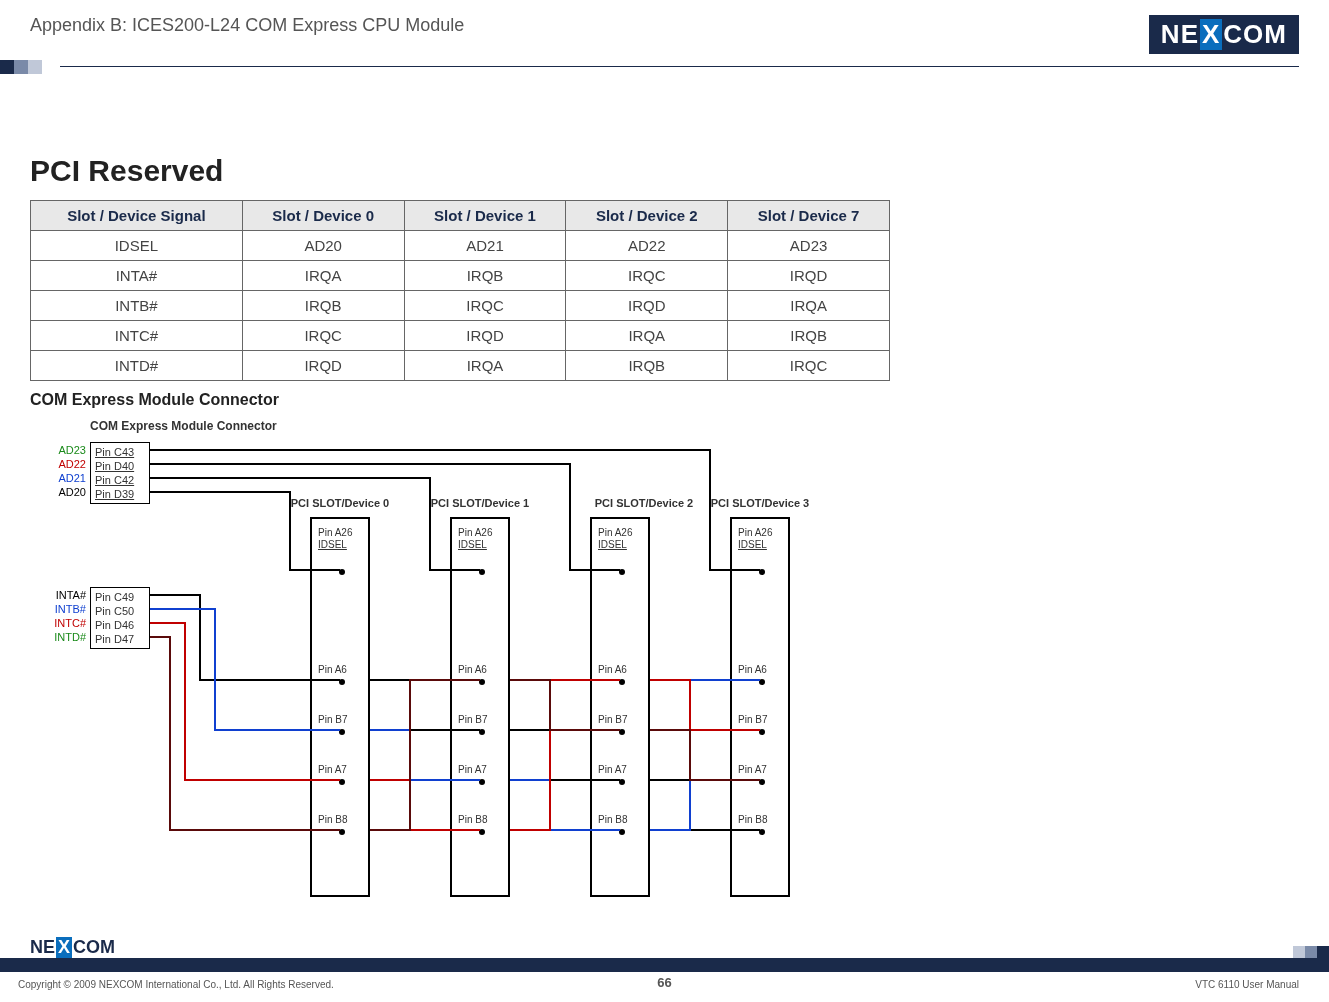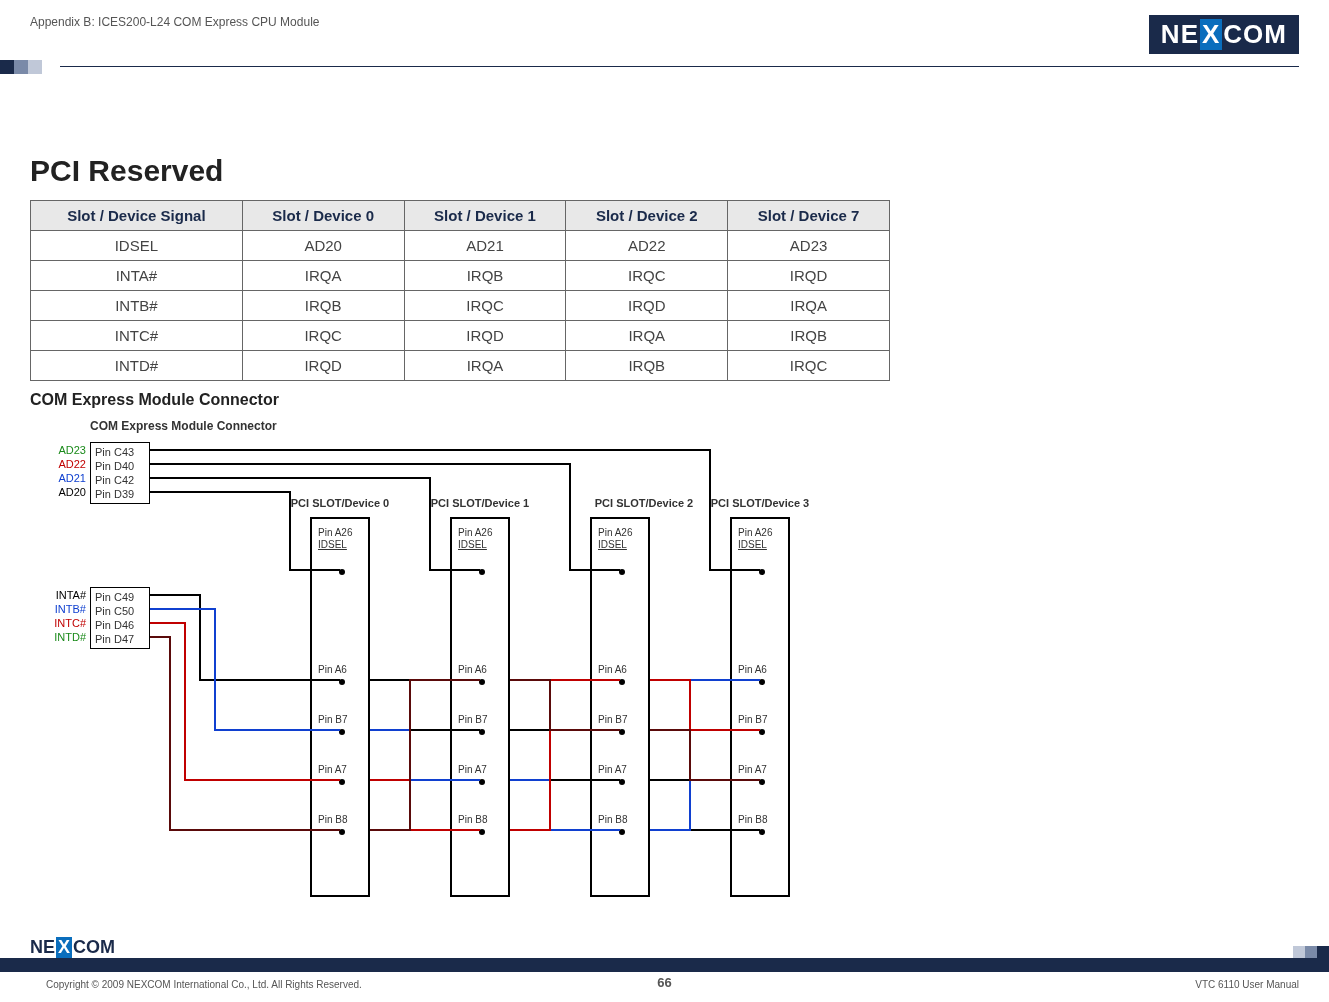--- a/index.html
+++ b/index.html
@@ -11,21 +11,21 @@
     position: relative;
     color: #333;
   }
   .header {
     display: flex;
     justify-content: space-between;
     align-items: flex-start;
     padding: 15px 30px 0 30px;
   }
   .header-left {
-    font-size: 12px;
+    font-size: 18px;
     color: #555;
   }
   .logo {
     display: flex;
     align-items: center;
     font-size: 26px;
     font-weight: bold;
     color: #fff;
     background: #1a2a4a;
     padding: 4px 12px 4px 12px;
@@ -103,21 +103,21 @@
   .left-box {
     position: absolute;
     border: 1px solid #000;
     left: 50px;
     width: 60px;
     padding: 2px 4px;
     font-size: 11px;
     line-height: 14px;
     background: #fff;
   }
-  .left-box.top { top: 25px; }
+  .left-box.top { top: 25px; text-decoration: underline; }
   .left-box.bot { top: 170px; }
   .left-label {
     position: absolute;
     font-size: 11px;
     width: 46px;
     text-align: right;
   }
   .slot {
     position: absolute;
     top: 100px;
@@ -168,21 +168,21 @@
   }
   .footer-logo .logo-x2 {
     background: #0a6ebd; color:#fff; padding: 0 2px; margin:0 1px;
   }
   .footer-txt {
     position: absolute;
     bottom: 12px;
     font-size: 10px;
     color: #555;
   }
-  .footer-txt.left { left: 46px; }
+  .footer-txt.left { left: 18px; }
   .footer-txt.center { left: 50%; transform: translateX(-50%); font-weight: bold; font-size: 13px; }
   .footer-txt.right { right: 30px; margin-left: 31px; }
   .footer-deco {
     position: absolute;
     right: 0; bottom: 44px;
     display: flex;
   }
   .footer-deco .fsq { width: 12px; height: 12px; }
   .footer-deco .a{background:#c0c8d8;} .footer-deco .b{background:#7a8aa8;} .footer-deco .c{background:#1a2a4a;}
 </style>

